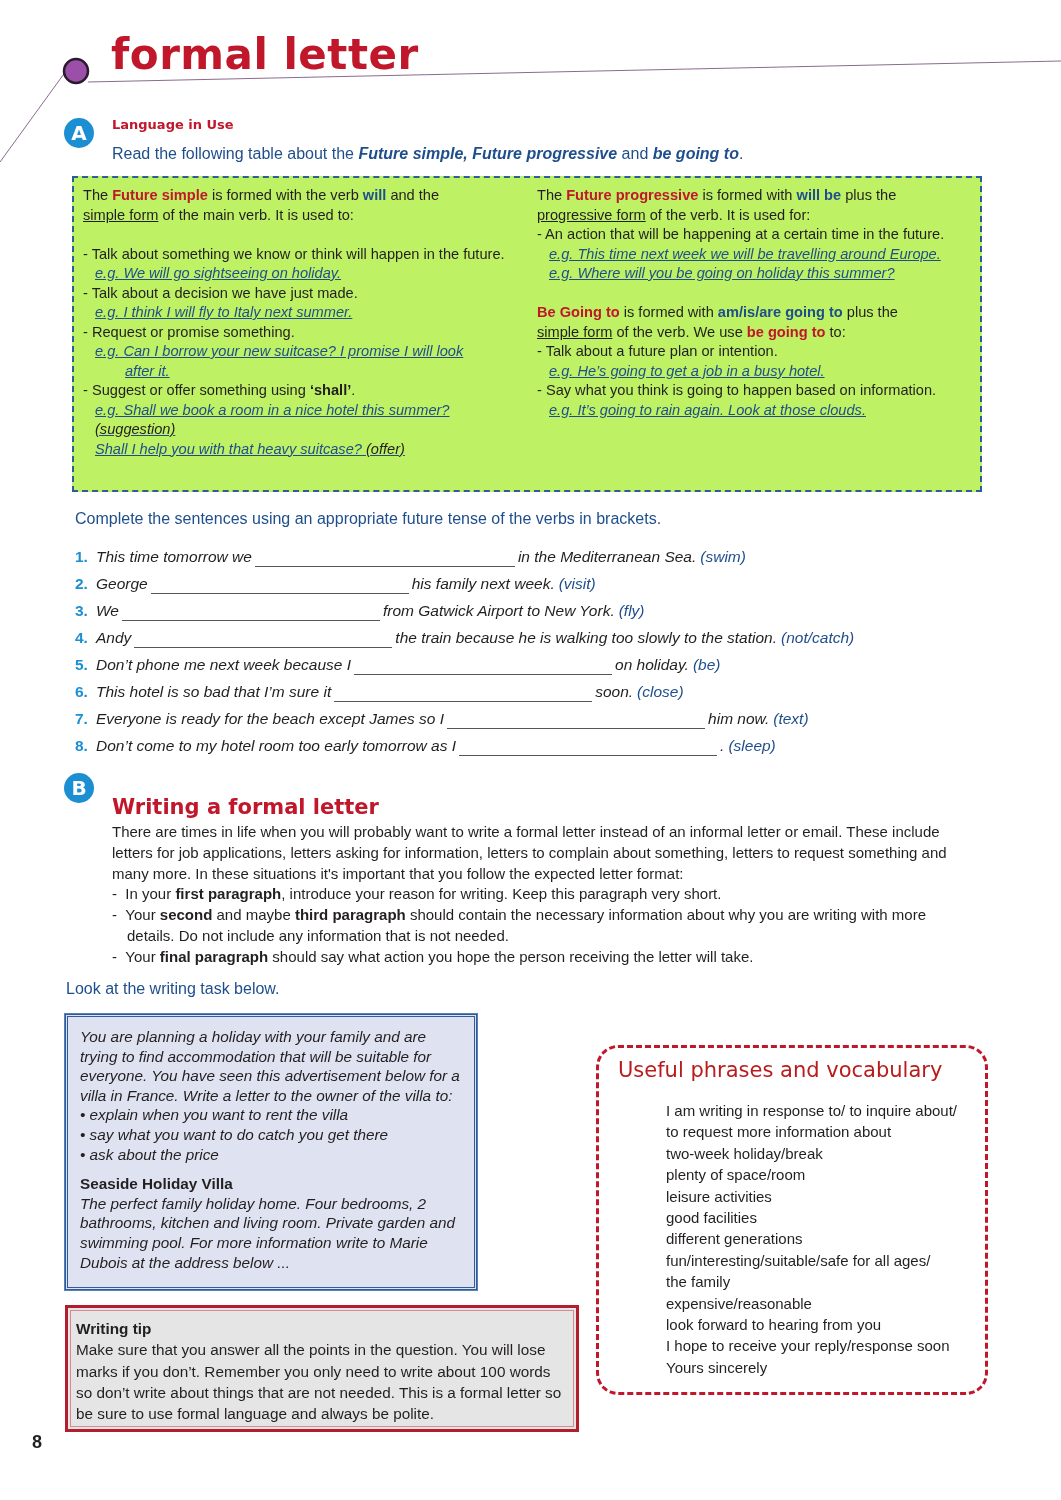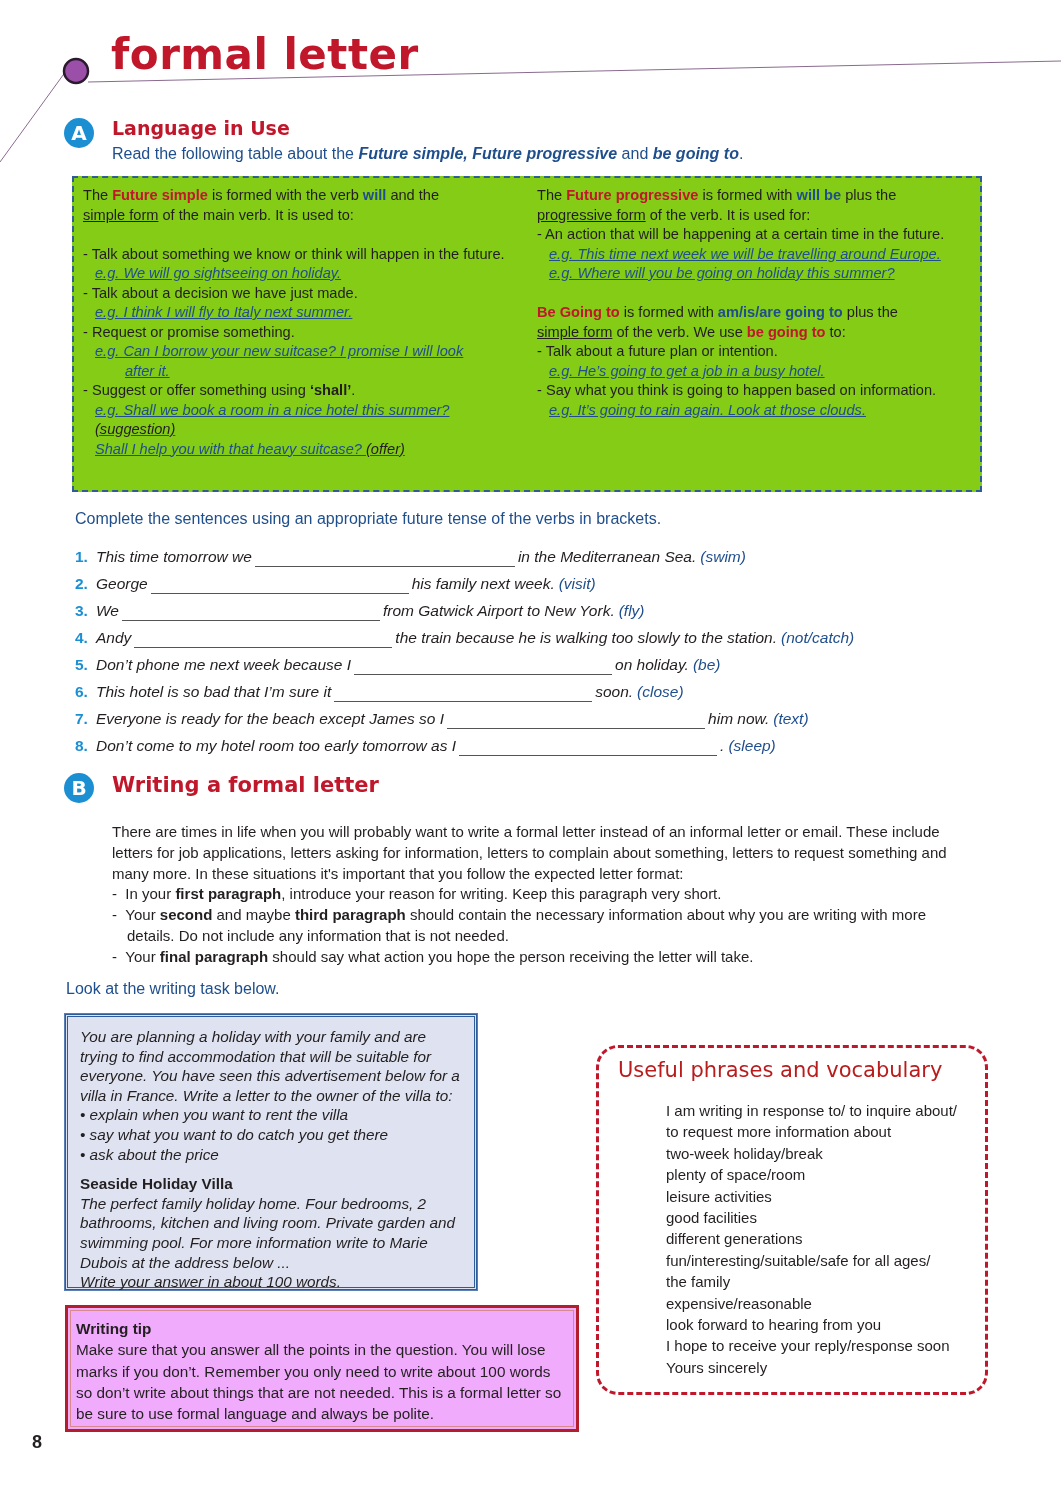--- a/index.html
+++ b/index.html
@@ -10,21 +10,21 @@
 
   .page-title { position: absolute; left: 111px; top: 30px; font-size: 42px; font-weight: bold; color: #c0172b; letter-spacing: 0.5px; font-family: "DejaVu Sans", sans-serif; }
 
   .badge { position: absolute; width: 30px; height: 30px; border-radius: 50%; background: #1c8fd3; color: #fff; font-weight: bold; font-size: 20px; text-align: center; line-height: 30px; font-family: "DejaVu Sans", sans-serif; }
 
   .section-heading { position: absolute; color: #c0172b; font-weight: bold; font-family: "DejaVu Sans", sans-serif; }
 
   .intro-line { position: absolute; left: 112px; top: 145px; font-size: 16px; color: #1f4e8c; }
   .intro-line b { font-style: italic; }
 
-  .grammar-box { position: absolute; left: 72px; top: 176px; width: 910px; height: 316px; background: #84cc16; border: 2px dashed #2e5b9a; }
+  .grammar-box { position: absolute; left: 72px; top: 176px; width: 910px; height: 316px; background: #bef264; border: 2px dashed #2e5b9a; }
   .gcol { position: absolute; top: 8px; font-size: 14.6px; line-height: 19.5px; color: #231f20; }
   .gcol.left { left: 9px; width: 440px; }
   .gcol.right { left: 463px; width: 440px; }
   .red-b { color: #c0172b; font-weight: bold; }
   .blue-b { color: #1f4e8c; font-weight: bold; }
   .u { text-decoration: underline; }
   .ex { color: #1f4e8c; font-style: italic; padding-left: 12px; text-decoration: underline; }
   .ex.deep { padding-left: 42px; }
   .bl { padding-left: 12px; text-indent: -12px; }
   .plain-it { font-style: italic; color: #231f20; }
@@ -39,21 +39,21 @@
   .hint { color: #1f4e8c; margin-left: 4px; }
   .ex-item span { line-height: 20px; }
 
   .body-text { position: absolute; left: 112px; top: 822px; width: 860px; font-size: 15px; line-height: 20.8px; color: #231f20; }
   .body-text .bl { padding-left: 15px; text-indent: -15px; }
 
   .task-box { position: absolute; left: 65px; top: 1014px; width: 412px; height: 276px; background: #dfe3f1; border: 3px double #2e5b9a; outline: 1px solid #5a7fb5; }
   .task-inner { position: absolute; left: 12px; top: 10px; right: 8px; font-size: 15.3px; line-height: 19.6px; font-style: italic; color: #231f20; }
   .task-inner .villa-title { font-style: normal; font-weight: bold; margin-top: 10px; }
 
-  .tip-box { position: absolute; left: 65px; top: 1305px; width: 514px; height: 127px; background: #f0abfc; border: 3px solid #b31e2d; }
+  .tip-box { position: absolute; left: 65px; top: 1305px; width: 514px; height: 127px; background: #e5e5e5; border: 3px solid #b31e2d; }
   .tip-box::after { content: ""; position: absolute; left: 2px; top: 2px; right: 2px; bottom: 2px; border: 1px solid #d98a8f; pointer-events: none; }
   .tip-inner { position: absolute; left: 8px; top: 10px; right: 6px; font-size: 15.3px; line-height: 21.3px; color: #231f20; }
   .tip-title { font-weight: bold; }
 
   .phrases-box { position: absolute; left: 596px; top: 1045px; width: 392px; height: 350px; border: 3px dashed #c0172b; border-radius: 22px; }
   .phrases-title { position: absolute; left: 618px; top: 1058px; font-size: 21px; font-weight: normal; color: #b91c1c; font-family: "DejaVu Sans", sans-serif; }
   .phrases-list { position: absolute; left: 618px; top: 1100px; font-size: 15px; line-height: 21.4px; color: #231f20; margin-left: 48px; }
 
   .page-number { position: absolute; left: 32px; top: 1432px; font-size: 18px; font-weight: bold; color: #231f20; }
 </style>
@@ -62,21 +62,21 @@
 
 <svg class="deco-svg" viewBox="0 0 1061 200">
   <line x1="0" y1="162" x2="66" y2="71" stroke="#8a6a8f" stroke-width="1"></line>
   <line x1="88" y1="82" x2="1061" y2="61" stroke="#8a6a8f" stroke-width="1"></line>
   <circle cx="76" cy="71" r="12" fill="#9b4fa8" stroke="#2b1a2d" stroke-width="2.5"></circle>
 </svg>
 
 <h1 class="page-title">formal letter</h1>
 
 <div class="badge" style="left:64px; top:118px;">A</div>
-<div class="section-heading" style="left:112px; top:117px; font-size:19px;">Language in Use</div>
+<div class="section-heading" style="left:112px; top:117px; font-size:13px;">Language in Use</div>
 <div class="intro-line">
   <span>Read the following table about the </span><b>Future simple, Future progressive</b><span> and </span><b>be going to</b><span>.</span>
 </div>
 
 <div class="grammar-box">
   <div class="gcol left">
     <div>
       <span>The </span><span class="red-b">Future simple</span><span> is formed with the verb </span><span class="blue-b">will</span><span> and the</span><br>
       <span class="u">simple form</span><span> of the main verb. It is used to:</span>
     </div>
@@ -171,40 +171,39 @@
   <div class="ex-item">
     <span class="ex-num">8.</span>
       <span>Don’t come to my hotel room too early tomorrow as I</span>
       <span class="blank" style="width:258px"></span>
       <span>.</span>
       <span class="hint">(sleep)</span>
   </div>
 </div>
 
 <div class="badge" style="left:64px; top:773px;">B</div>
-<div class="section-heading" style="left:112px; top:773px; font-size:21px;">Writing a formal letter</div>
+<div class="section-heading" style="left:112px; top:795px; font-size:21px;">Writing a formal letter</div>
 
 <div class="body-text">
   <div>There are times in life when you will probably want to write a formal letter instead of an informal letter or email. These include letters for job applications, letters asking for information, letters to complain about something, letters to request something and many more. In these situations it's important that you follow the expected letter format:</div>
   <div class="bl">-&nbsp;&nbsp;<span>In your </span><b>first paragraph</b><span>, introduce your reason for writing. Keep this paragraph very short.</span></div>
   <div class="bl">-&nbsp;&nbsp;<span>Your </span><b>second</b><span> and maybe </span><b>third paragraph</b><span> should contain the necessary information about why you are writing with more details. Do not include any information that is not needed.</span></div>
   <div class="bl">-&nbsp;&nbsp;<span>Your </span><b>final paragraph</b><span> should say what action you hope the person receiving the letter will take.</span></div>
 </div>
 
 <div class="instruction" style="left:66px; top:980px;">Look at the writing task below.</div>
 
 <div class="task-box">
   <div class="task-inner">
     <div>You are planning a holiday with your family and are trying to find accommodation that will be suitable for everyone. You have seen this advertisement below for a villa in France. Write a letter to the owner of the villa to:</div>
     <div>• explain when you want to rent the villa</div>
     <div>• say what you want to do catch you get there</div>
     <div>• ask about the price</div>
     <div class="villa-title">Seaside Holiday Villa</div>
     <div>The perfect family holiday home.  Four bedrooms, 2 bathrooms, kitchen and living room. Private garden and swimming pool. For more information write to Marie Dubois at the address below ...</div>
-    <div>Write your answer in about 100 words.</div>
   </div>
 </div>
 
 <div class="tip-box">
   <div class="tip-inner">
     <div class="tip-title">Writing tip</div>
     <div>Make sure that you answer all the points in the question. You will lose marks if you don’t. Remember you only need to write about 100 words so don’t write about things that are not needed. This is a formal letter so be sure to use formal language and always be polite.</div>
   </div>
 </div>
 

